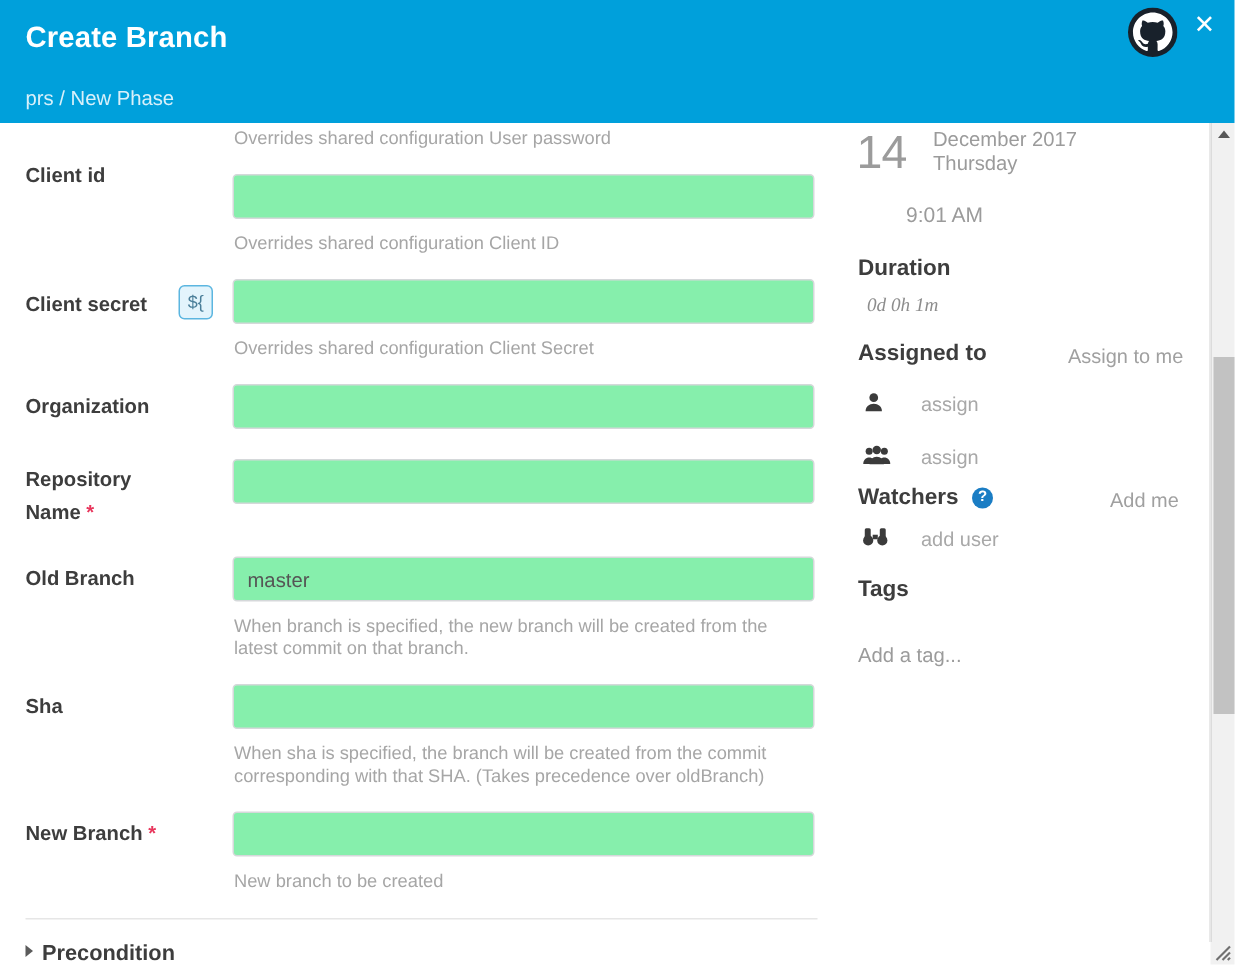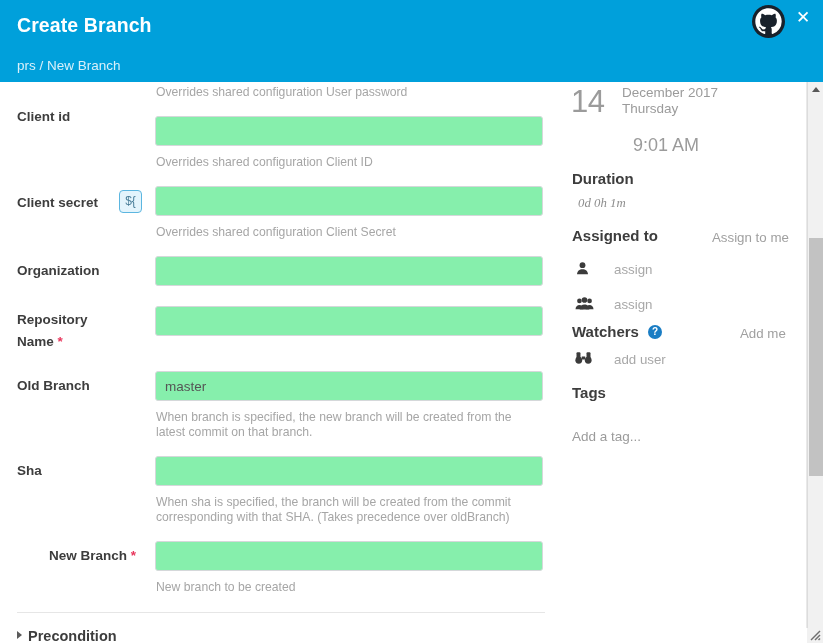--- a/index.html
+++ b/index.html
@@ -186,23 +186,22 @@
   .date-md {
     position: absolute;
     left: 62px; top: 3px;
     font-size: 13.5px;
     color: #9b9b9b;
     line-height: 15.5px;
   }
   .date-time {
     position: absolute;
     left: 44px; top: 53px;
-    font-size: 18px;
+    font-size: 14px;
     color: #9b9b9b;
-    margin-left: 29px;
   }
   .sh {
     position: absolute;
     left: 12px;
     font-size: 15px;
     color: #3d3d3d;
     font-weight: bold;
   }
   .side-val-it {
     position: absolute;
@@ -306,21 +305,21 @@
 
   <div class="header-logo">
     <svg viewBox="0 0 16 16" width="33" height="33" aria-hidden="true">
       <circle cx="8" cy="8" r="8" fill="#18212b"></circle>
       <path fill="#ffffff" d="M8 1.6C4.46 1.6 1.6 4.46 1.6 8c0 2.83 1.84 5.23 4.38 6.08.32.06.44-.14.44-.31 0-.15-.01-.56-.01-1.09-1.78.39-2.16-.86-2.16-.86-.29-.74-.71-.94-.71-.94-.58-.4.04-.39.04-.39.64.04.98.66.98.66.57.98 1.5.7 1.87.53.06-.41.22-.7.4-.86-1.42-.16-2.92-.71-2.92-3.16 0-.7.25-1.27.66-1.72-.07-.16-.29-.81.06-1.69 0 0 .54-.17 1.76.66.51-.14 1.06-.21 1.6-.21.54 0 1.09.07 1.6.21 1.22-.83 1.76-.66 1.76-.66.35.88.13 1.53.06 1.69.41.45.66 1.02.66 1.72 0 2.46-1.5 3-2.93 3.16.23.2.43.58.43 1.18 0 .85-.01 1.54-.01 1.75 0 .17.12.37.44.31A6.41 6.41 0 0 0 14.4 8c0-3.54-2.86-6.4-6.4-6.4z"></path>
     </svg>
   </div>
 
   <div class="header-close">✕</div>
 
-  <div class="header-breadcrumb">prs / New Branch</div>
+  <div class="header-breadcrumb">prs / New Phase</div>
 </div>
 
 <div class="body-area">
 
   <div class="form-col">
 
     <div class="fhelp" style="top:3px;">Overrides shared configuration User password</div>
 
     <div class="frow">
       <div class="flabel" style="top:24px;"><span>Client id</span></div>
@@ -353,21 +352,21 @@
       <div class="fhelp" style="top:328px;">When branch is specified, the new branch will be created from the latest commit on that branch.</div>
     </div>
 
     <div class="frow">
       <div class="flabel" style="top:378px;"><span>Sha</span></div>
       <input class="finput" style="top: 374px;" value="">
       <div class="fhelp" style="top:413px;">When sha is specified, the branch will be created from the commit corresponding with that SHA. (Takes precedence over oldBranch)</div>
     </div>
 
     <div class="frow">
-      <div class="flabel" style="top:463px;margin-left:32px;">
+      <div class="flabel" style="top:463px;">
         <span>New Branch</span> <span class="req">*</span>
       </div>
       <input class="finput" style="top: 459px;" value="">
       <div class="fhelp" style="top:498px;">New branch to be created</div>
     </div>
 
     <div class="divider" style="top:530px;"></div>
 
     <div class="section-toggle" style="top:546px;">
       <span class="caret"></span><span>Precondition</span>

